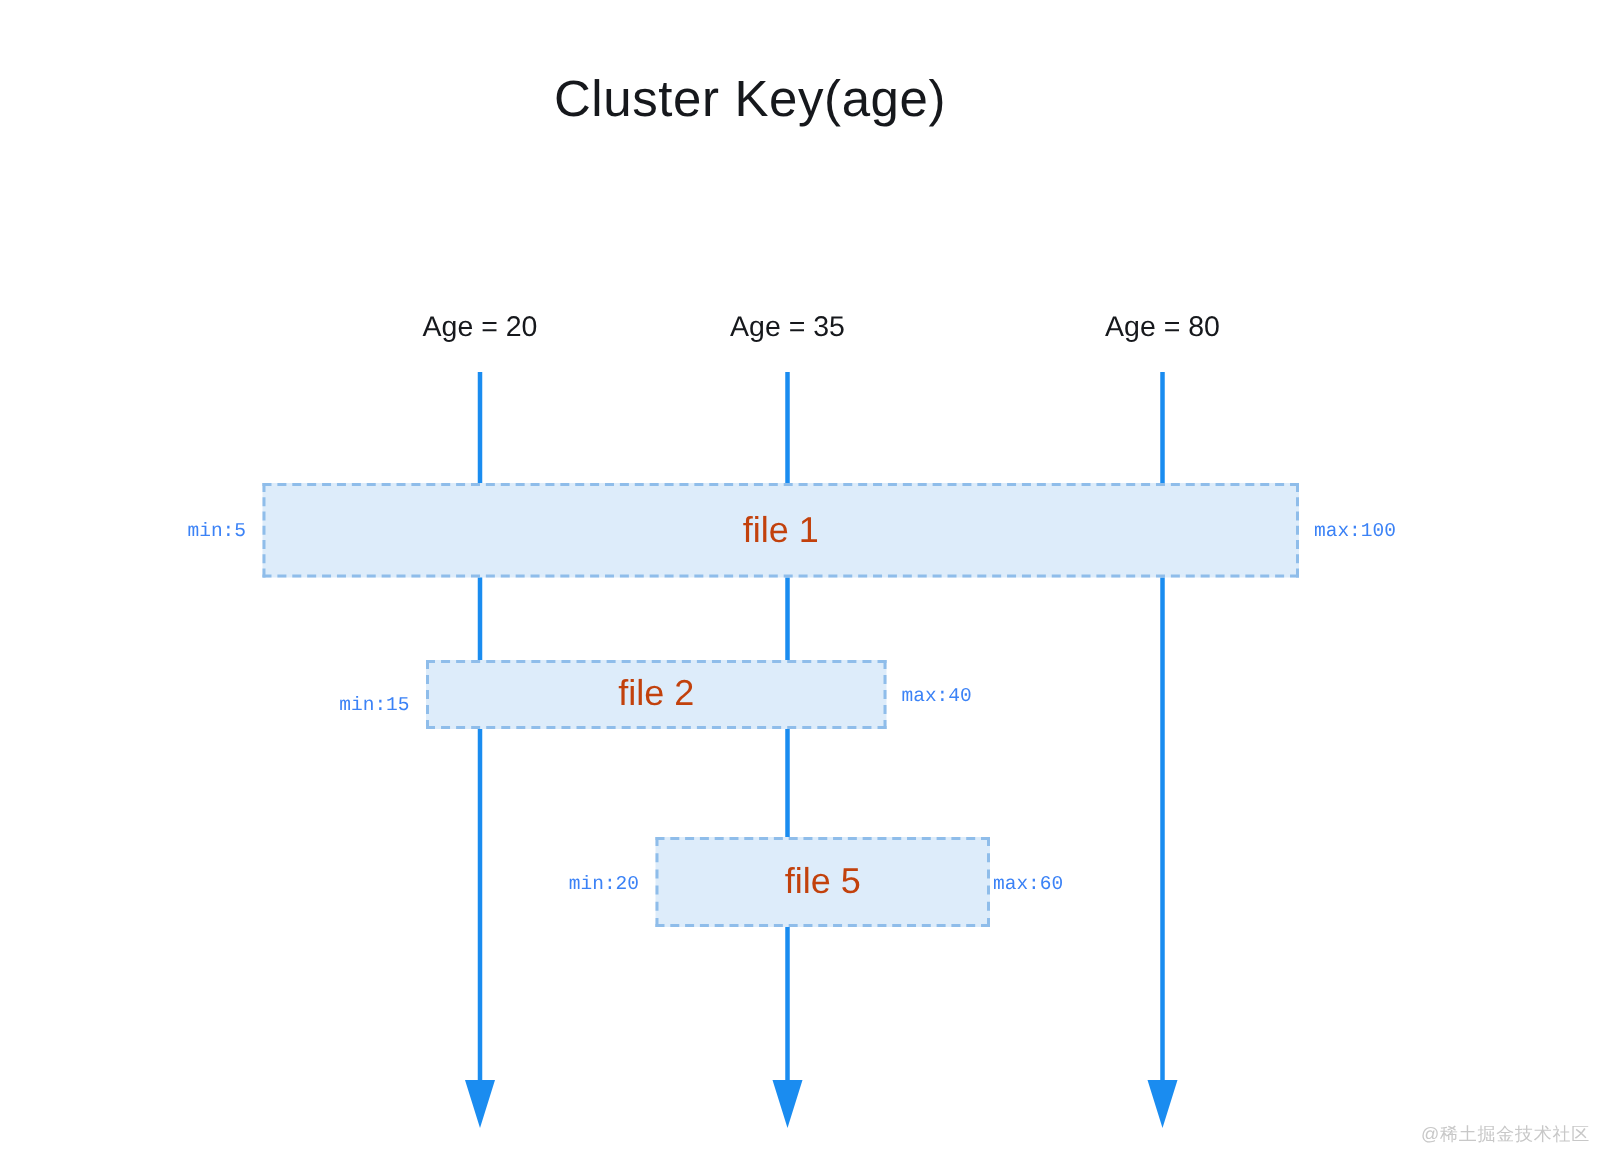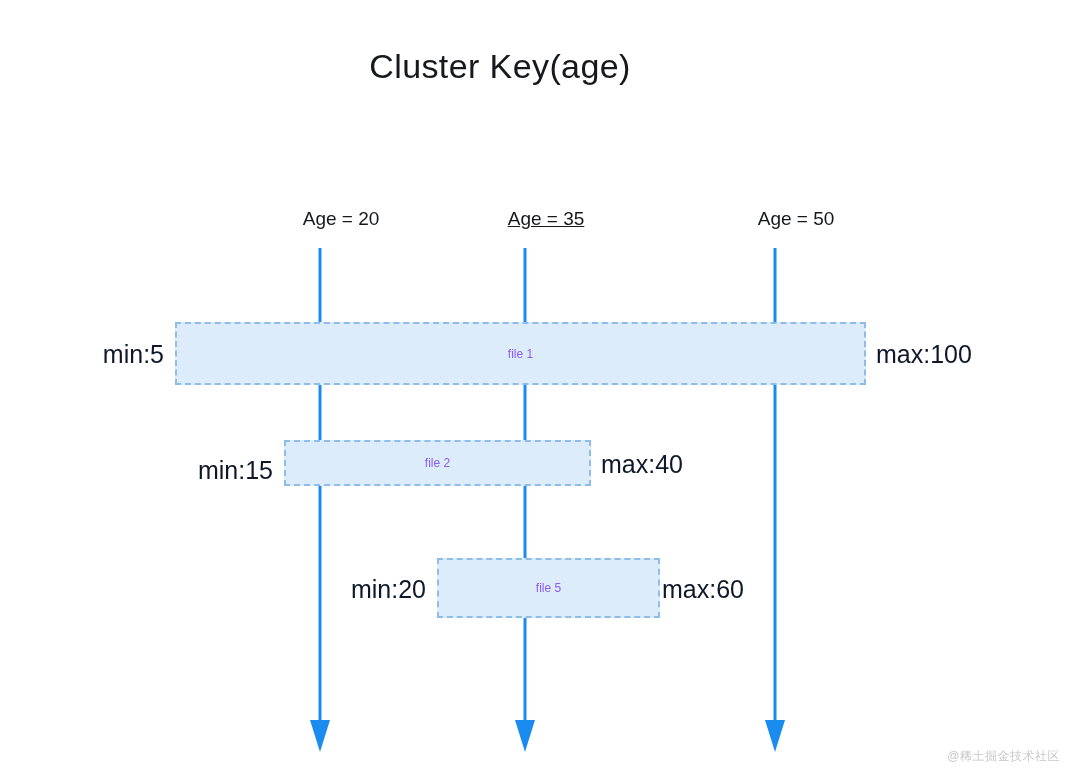--- a/index.html
+++ b/index.html
@@ -35,50 +35,50 @@
     white-space: nowrap;
   }
   .axis-label {
     position: absolute;
     top: 208px;
     transform: translateX(-50%);
     font-size: 19px;
     font-weight: 400;
     color: #16181c;
     white-space: nowrap;
-    margin-left: 21px;
   }
   .axis-arrow {
     position: absolute;
     top: 248px;
     width: 24px;
     margin-left: -12px;
     height: 508px;
     pointer-events: none;
   }
   .file-box {
     position: absolute;
     box-sizing: border-box;
     background: #ddecfa;
     border: 2px dashed #8fbdea;
     display: flex;
     align-items: center;
     justify-content: center;
   }
   .file-box-label {
-    font-size: 12px;
-    color: #8b5cf6;
+    font-size: 24px;
+    color: #c2410c;
     white-space: nowrap;
   }
   .range-label {
     position: absolute;
-    font-size: 25px;
-    color: #0f172a;
+    font-size: 13px;
+    color: #3b82f6;
     white-space: nowrap;
     transform: translateY(-50%);
+    font-family: Liberation Mono, monospace;
   }
   .range-label.min {
     text-align: right;
   }
   .range-label.max {
     text-align: right;
   }
   .watermark {
     position: absolute;
     right: 20px;
@@ -90,22 +90,22 @@
   }
 </style>
 </head>
 <body>
 
 <div id="diagram-canvas">
 
   <div class="page-title">Cluster Key(age)</div>
 
   <div class="axis-label" style="left:320px;">Age = 20</div>
-  <div class="axis-label" style="left:525px;text-decoration:underline;">Age = 35</div>
-  <div class="axis-label" style="left:775px;">Age = 50</div>
+  <div class="axis-label" style="left:525px;">Age = 35</div>
+  <div class="axis-label" style="left:775px;">Age = 80</div>
 
   <svg class="axis-arrow" style="left:320px;" viewBox="0 0 24 508" xmlns="http://www.w3.org/2000/svg">
     <line x1="12" y1="0" x2="12" y2="476" stroke="#1a8cf0" stroke-width="3"></line>
     <polygon points="12,504 2,472 22,472" fill="#1a8cf0"></polygon>
   </svg>
   <svg class="axis-arrow" style="left:525px;" viewBox="0 0 24 508" xmlns="http://www.w3.org/2000/svg">
     <line x1="12" y1="0" x2="12" y2="476" stroke="#1a8cf0" stroke-width="3"></line>
     <polygon points="12,504 2,472 22,472" fill="#1a8cf0"></polygon>
   </svg>
   <svg class="axis-arrow" style="left:775px;" viewBox="0 0 24 508" xmlns="http://www.w3.org/2000/svg">

